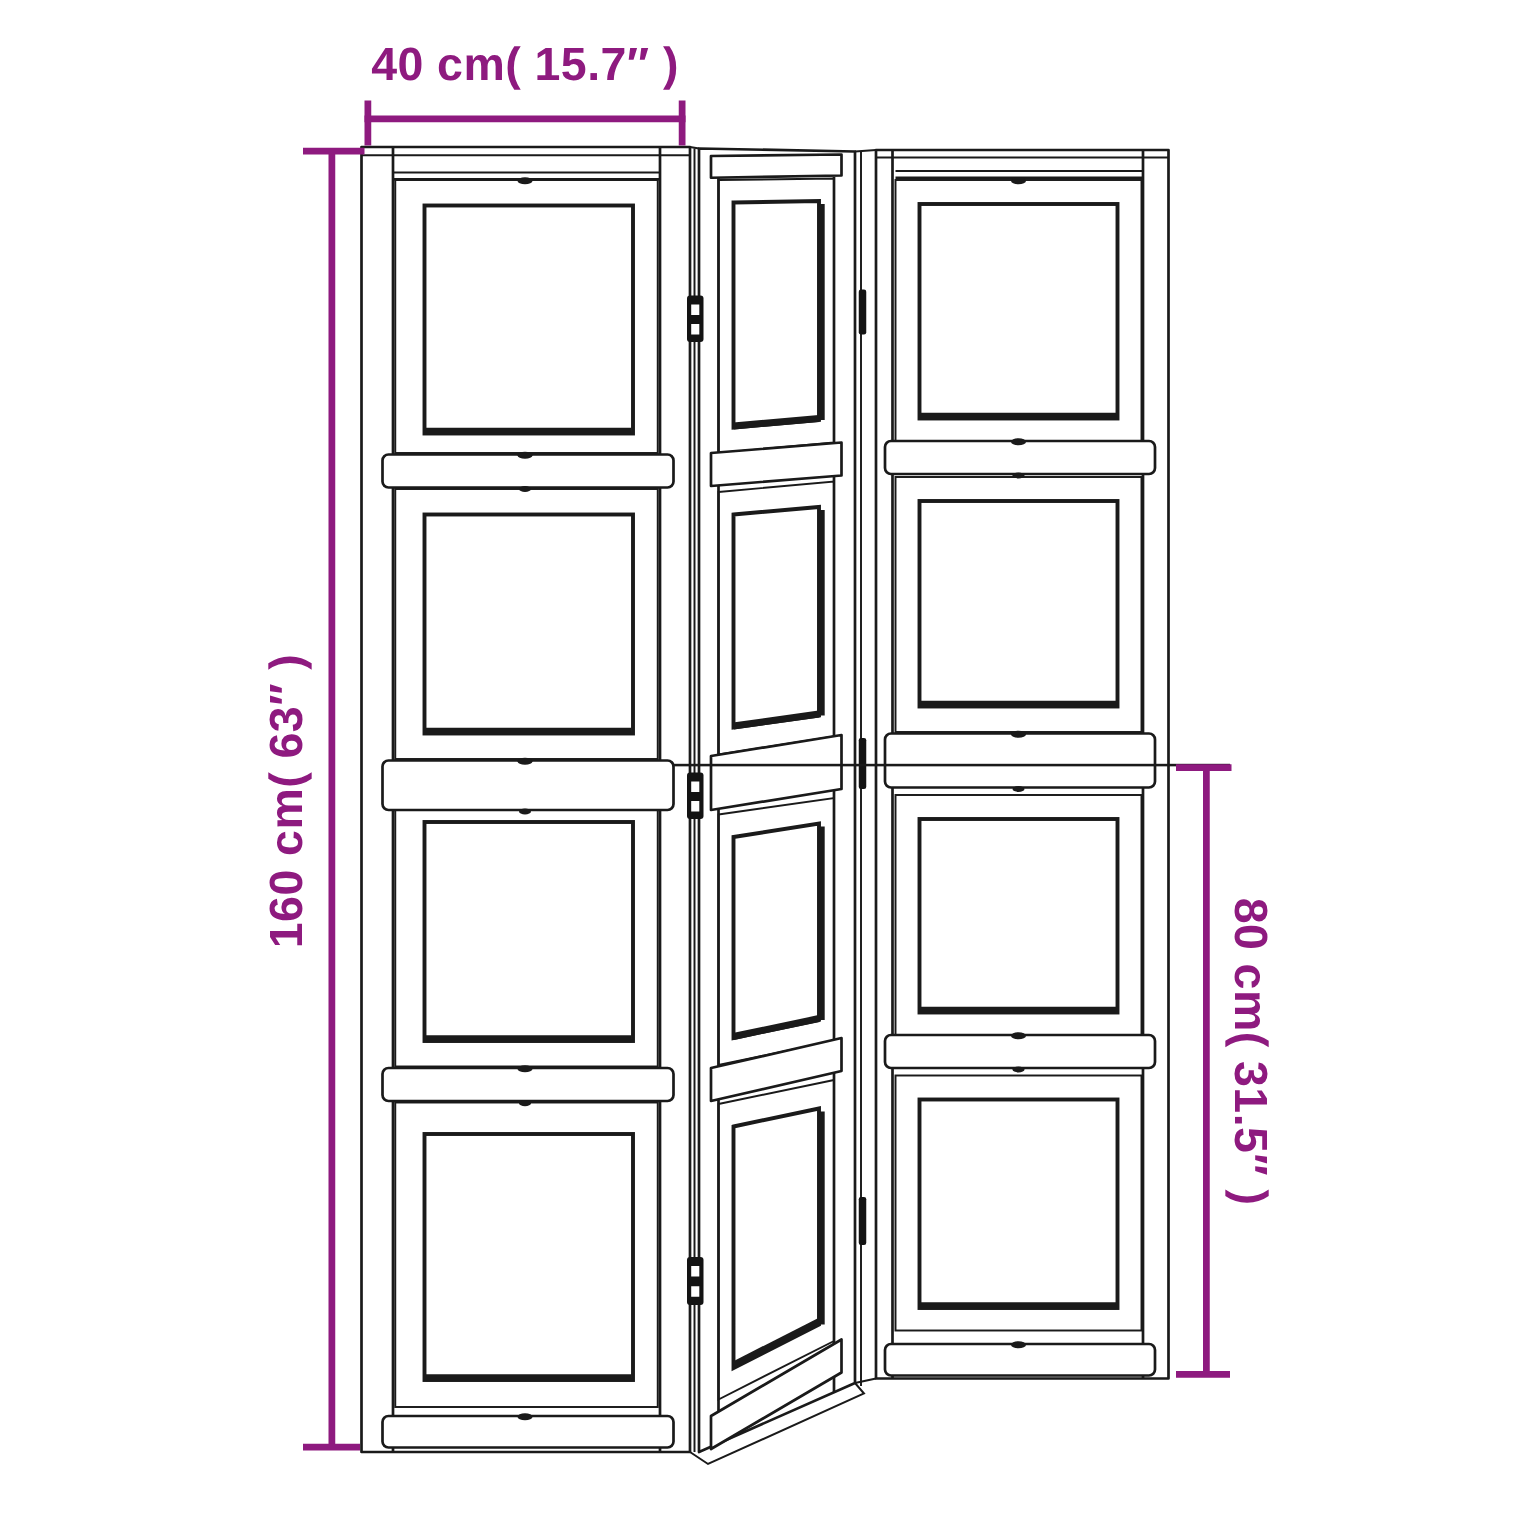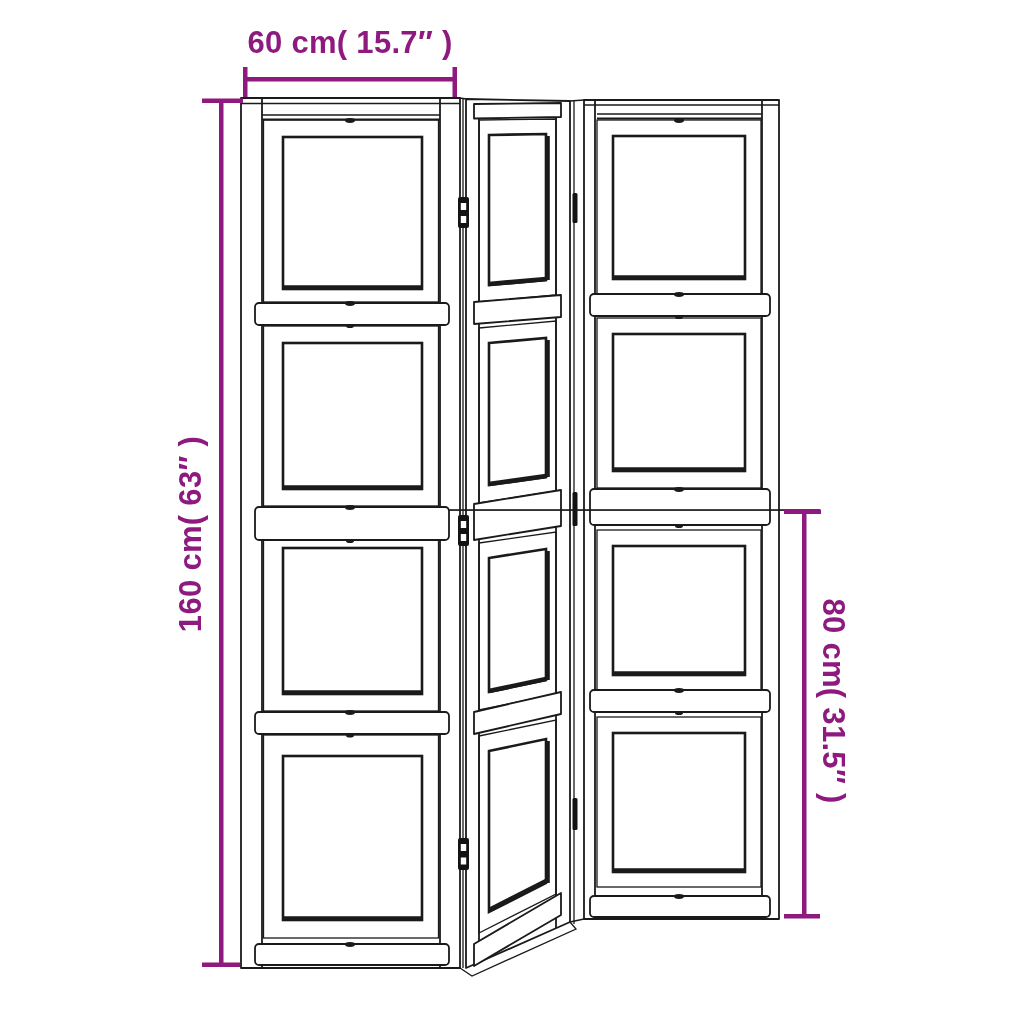--- a/index.html
+++ b/index.html
@@ -172,18 +172,18 @@
       <rect x="202" y="98.5" width="41" height="4.5"></rect>
       <rect x="202" y="962.5" width="38" height="4.5"></rect>
     </g>
     <g fill="#8E1A7F">
       <rect x="802" y="511" width="4.5" height="406"></rect>
       <rect x="784" y="509.5" width="37" height="4.5"></rect>
       <rect x="784" y="914" width="36" height="4.5"></rect>
     </g>
   </svg>
 
-  <div class="dim-label center" style="left:350px;top:43px;">60 cm( 15.7″ )</div>
+  <div class="dim-label center" style="left:350px;top:43px;">40 cm( 15.7″ )</div>
 
   <div class="dim-label rot-ccw" style="left:191px;top:534px;">160 cm( 63″ )</div>
 
   <div class="dim-label rot-cw" style="left:833px;top:701px;">80 cm( 31.5″ )</div>
 </div>
 
 </body></html>

